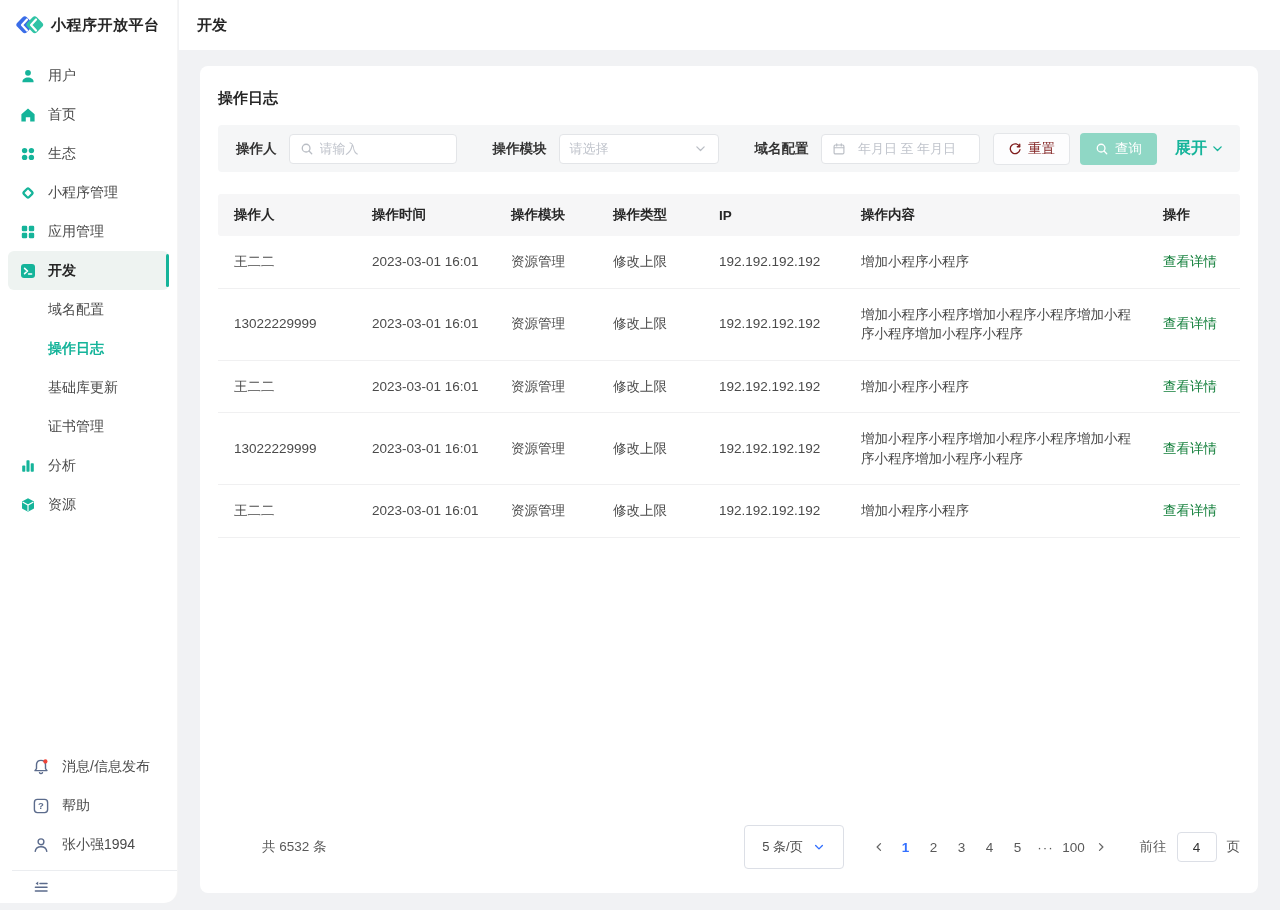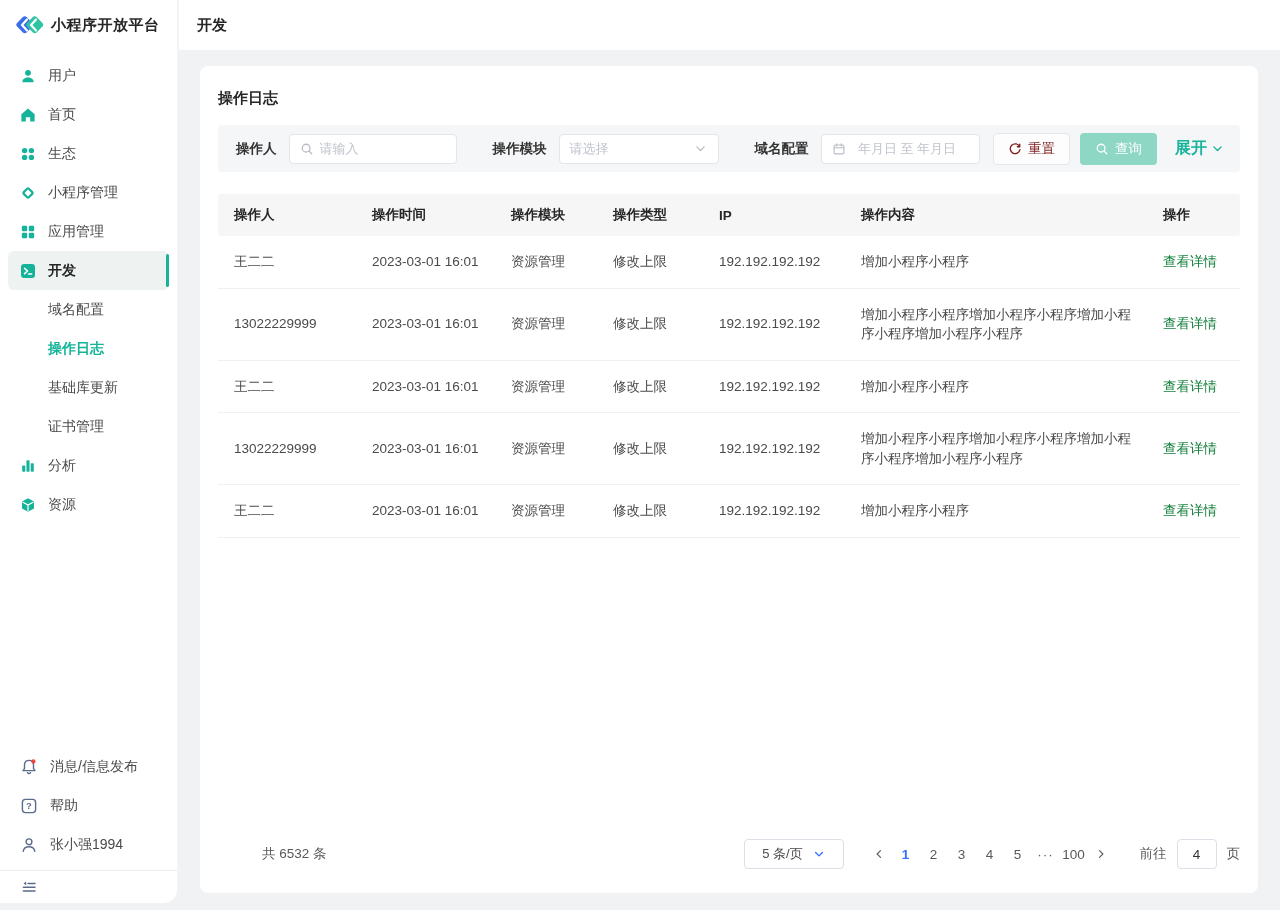--- a/index.html
+++ b/index.html
@@ -31,21 +31,21 @@
   .nav-item.active .nav-label { font-weight:700; color:#262626; }
   .nav-item.active::after {
     content:""; position:absolute; right:0; top:3px; bottom:3px; width:3px;
     background:#15b49a; border-radius:2px;
   }
   .nav-sub {
     height:39px; display:flex; align-items:center; padding-left:48px;
     color:#4a4a4a; cursor:pointer; font-size:14px;
   }
   .nav-sub.active { color:#15b49a; font-weight:700; }
-  .sidebar-footer { position:absolute; left:0; right:0; bottom:0; }
+  .sidebar-footer { position:absolute; left:12px; right:0; bottom:0; }
   .foot-item {
     height:39px; display:flex; align-items:center; gap:12px;
     padding-left:20px; color:#4a4a4a; cursor:pointer;
   }
   .foot-icon { width:18px; height:18px; color:#5b6b8c; display:flex; }
   .collapse-row {
     border-top:1px solid #ebedf0; margin-top:6px; height:33px;
     display:flex; align-items:center; padding-left:20px;
   }
   
@@ -110,21 +110,21 @@
   }
   .t-body .t-cell.wrap { display:block; }
   .link { color:#15803d; cursor:pointer; white-space:nowrap; }
   
   .pagination-row {
     margin-top:auto; display:flex; align-items:center; padding:0 18px 24px;margin-left:44px;
   }
   .total { font-size:13.5px; color:#595959; }
   .pager { margin-left:auto; display:flex; align-items:center; }
   .size-select {
-    width:100px; height:30px; border:1px solid #dcdfe6; border-radius:4px;
+    width:100px; height:44px; border:1px solid #dcdfe6; border-radius:4px;
     display:flex; align-items:center; justify-content:center; gap:10px;
     font-size:13px; color:#4d4d4d; cursor:pointer; background:#fff;
   }
   .size-select .ico { width:12px; height:12px; color:#3370ff; display:flex; }
   .pg-arrow { width:26px; display:flex; justify-content:center; color:#666;
     cursor:pointer; }
   .pg-arrow.prev { margin-left:22px; }
   .pg-arrow .ico { width:12px; height:12px; display:flex; }
   .pg-num {
     min-width:28px; text-align:center; font-size:13.5px; color:#595959;

